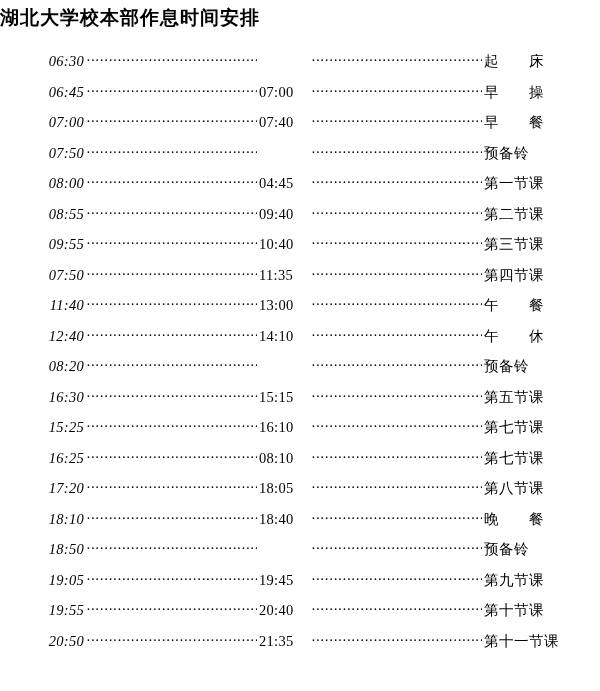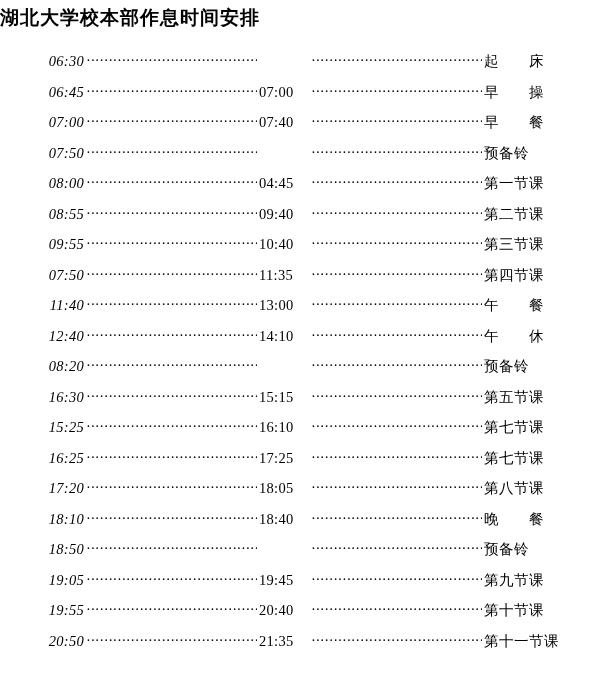--- a/index.html
+++ b/index.html
@@ -184,21 +184,21 @@
       <div class="row">
         <span class="start">15:25</span>
         <span class="dots1">·····················································································································</span>
         <span class="end">16:10</span>
         <span class="dots2">·····················································································································</span>
         <span class="label">第七节课</span>
       </div>
       <div class="row">
         <span class="start">16:25</span>
         <span class="dots1">·····················································································································</span>
-        <span class="end">17:25</span>
+        <span class="end">08:10</span>
         <span class="dots2">·····················································································································</span>
         <span class="label">第七节课</span>
       </div>
       <div class="row">
         <span class="start">17:20</span>
         <span class="dots1">·····················································································································</span>
         <span class="end">18:05</span>
         <span class="dots2">·····················································································································</span>
         <span class="label">第八节课</span>
       </div>

